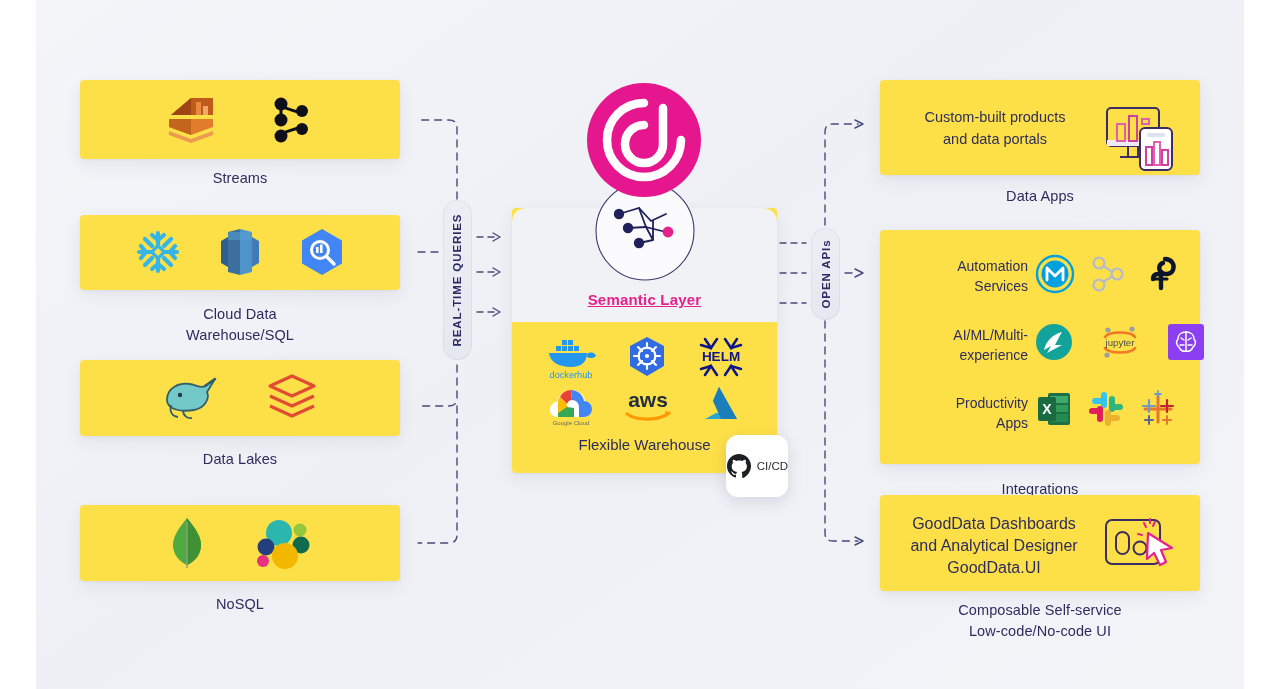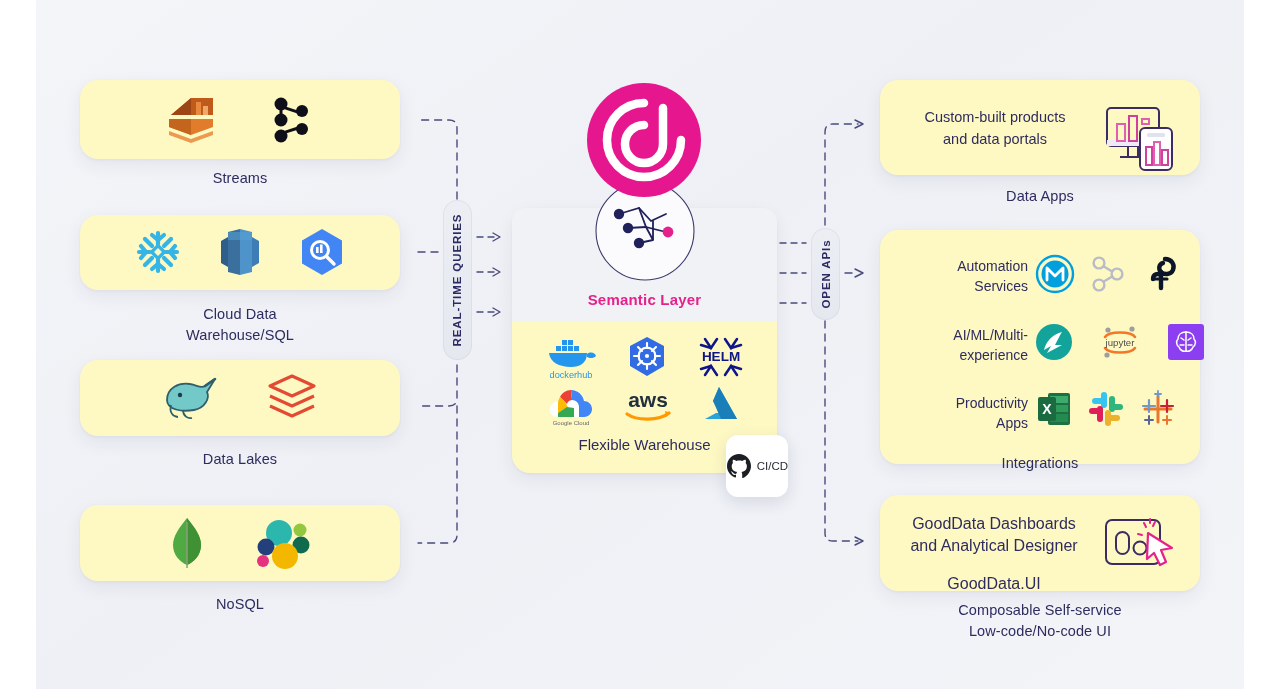--- a/index.html
+++ b/index.html
@@ -11,22 +11,22 @@
   }
   #stage { position: relative; width: 1280px; height: 689px; }
 
   .panel {
     position: absolute; left: 36px; top: 0; width: 1208px; height: 689px;
     background: linear-gradient(145deg, #f4f5f9 0%, #eef0f5 45%, #f3f4f8 100%);
   }
 
   .card {
     position: absolute;
-    background: #fef9c3;
-    border-radius: 18px;
+    background: #fde047;
+    border-radius: 4px;
     box-shadow: 0 6px 18px rgba(40,40,90,0.07), 0 1px 3px rgba(40,40,90,0.05);
   }
 
   .caption {
     position: absolute;
     color: #2e2c5f;
     font-size: 14.5px;
     line-height: 21px;
     text-align: center;
     letter-spacing: 0.1px;
@@ -59,20 +59,21 @@
     color: #2e2c5f;
     font-size: 14px;
     line-height: 20px;
     text-align: right;
   }
 
   .semantic-label {
     position: absolute; width: 100%; text-align: center;
     color: #e5218b; font-size: 15px; font-weight: bold;
     letter-spacing: 0.2px;
+    text-decoration: underline;
   }
 
   .deploy-label {
     position: absolute; width: 100%; text-align: center;
     color: #2e2c5f; font-size: 15px;
   }
 
   .center-top {
     position: absolute; left: 0; top: 0; width: 100%; height: 114px;
     background: #f1f2f6;
@@ -463,27 +464,27 @@
           <path d="M19 6 L19 32 M6 19 L32 19" stroke="#e8762c" stroke-width="3"></path>
           <path d="M10 10 L10 22 M4 16 L16 16" stroke="#7099c5" stroke-width="2.2"></path>
           <path d="M28 10 L28 22 M22 16 L34 16" stroke="#c72035" stroke-width="2.2"></path>
           <path d="M10 26 L10 34 M6 30 L14 30" stroke="#5b6591" stroke-width="2"></path>
           <path d="M28 26 L28 34 M24 30 L32 30" stroke="#e8762c" stroke-width="2"></path>
           <path d="M19 1 L19 7 M16 4 L22 4" stroke="#7099c5" stroke-width="1.8"></path>
         </g>
       </svg>
     </div>
   </div>
-  <div class="caption" style="left:880px; top:453px; width:320px;">Integrations</div>
+  <div class="caption" style="left:880px; top:479px; width:320px;">Integrations</div>
 
   <div class="card" style="left:880px; top:495px; width:320px; height:96px;">
     <div style="position:absolute; left:14px; top:18px; width:200px; text-align:center; color:#2e2c5f; font-size:16px; line-height:22px;">
       <div>GoodData Dashboards</div>
       <div>and Analytical Designer</div>
-      <div style="margin-top:16px;">GoodData.UI</div>
+      <div style="margin-top:0;">GoodData.UI</div>
     </div>
     <svg style="position:absolute; left:222px; top:20px;" width="76" height="58" viewBox="0 0 76 58">
       <rect x="4" y="5" width="54" height="44" rx="6" fill="none" stroke="#3b2d63" stroke-width="2"></rect>
       <rect x="14" y="17" width="13" height="22" rx="6.5" fill="none" stroke="#3b2d63" stroke-width="2"></rect>
       <circle cx="38" cy="33" r="6.5" fill="none" stroke="#3b2d63" stroke-width="2"></circle>
       <g stroke="#e5218b" stroke-width="2" stroke-linecap="round">
         <path d="M44 12 L42 8"></path>
           <path d="M51 11 L53 7"></path>
           <path name="mid" d="M48 8 L48 4"></path>
         <path d="M40 20 L36 19"></path>

